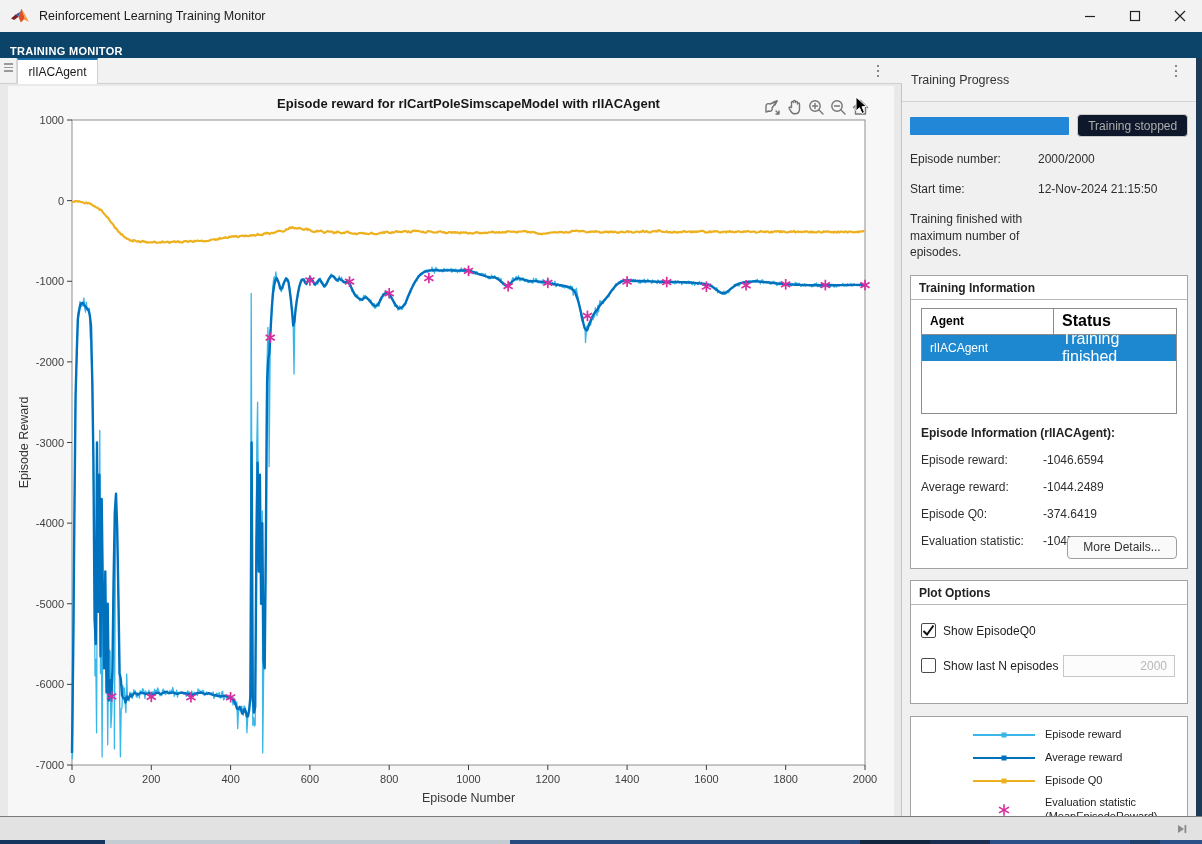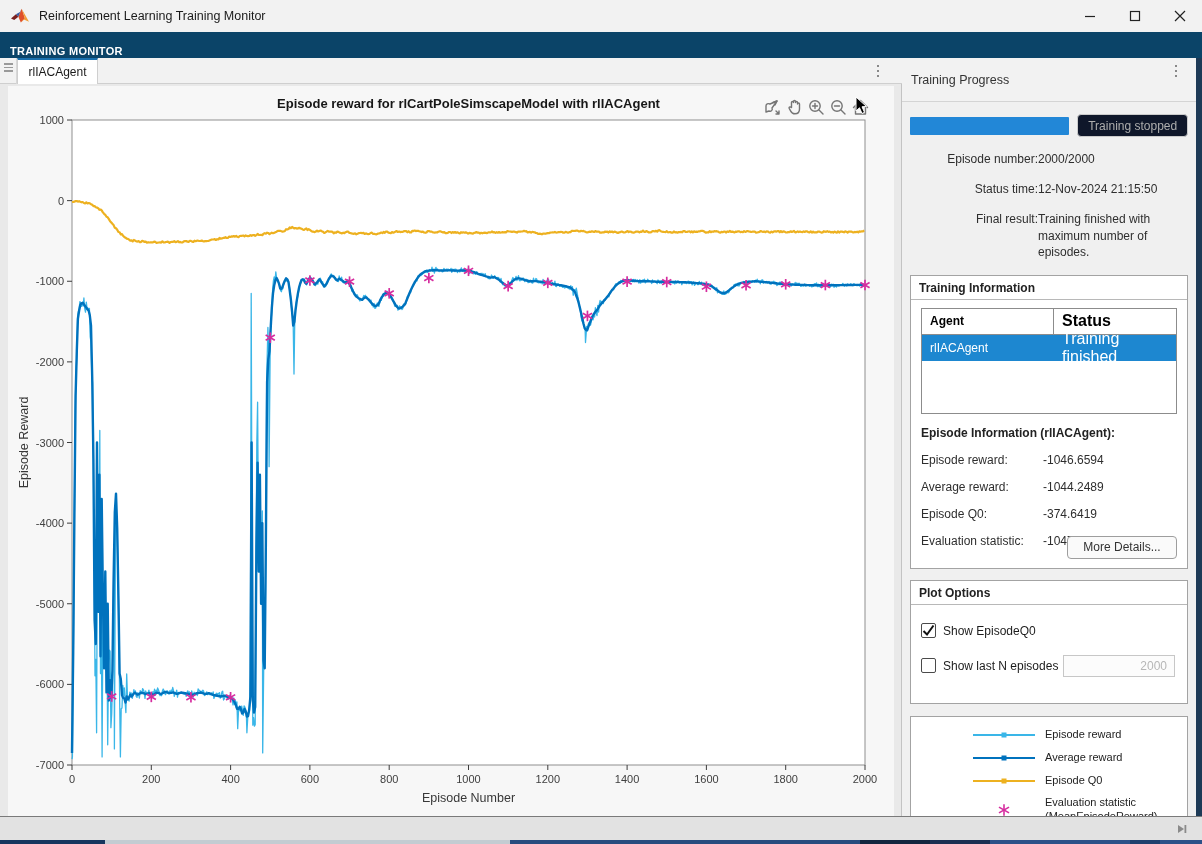--- a/index.html
+++ b/index.html
@@ -54,21 +54,21 @@
   .panel-header .ph-title { font-size:12.5px; color:#333; margin-left:9px; }
   .panel-header .tab-kebab { right:10px; }
   .panel-body { position:relative; padding:0 8px; }
 
   .progress-row { display:flex; align-items:center; margin-top:12px; }
   .progress-track { width:163px; height:18px; background:#e4e4e4; border-radius:1px; overflow:hidden; }
   .progress-fill { height:100%; background:#2287d7; }
   .btn-stopped { margin-left:8px; width:113px; height:23px; border:1px solid #cbcbcb; border-radius:4px; background:#0f172a; color:#adadad; font-size:12px; display:flex; align-items:center; justify-content:center; }
 
   .kv-row { display:flex; margin-top:14px; font-size:12px; color:#2e2e2e; line-height:1.35; }
-  .kv-row .k { width:128px; flex:none;text-align:right; }
+  .kv-row .k { width:128px; flex:none; }
   .kv-row .v { width:150px; }
 
   .card { background:#fff; border:1px solid #a3a3a3; margin:0 0 0 0; position:relative; }
   .card-title { font-size:12px; font-weight:bold; color:#222; padding:5px 8px 4px 8px; border-bottom:1px solid #b8b8b8; }
   .card-inner { padding:8px 10px 10px 10px; }
 
   .agent-table { width:100%; border:1px solid #8c8c8c; background:#fff; }
   .agent-table .tr { display:flex; height:26px; align-items:center; }
   .agent-table .th { font-weight:bold; border-bottom:1px solid #8c8c8c; }
   .agent-table .c1 { width:52%; padding-left:8px; font-size:12px; border-right:1px solid #8c8c8c; height:100%; display:flex; align-items:center; }
@@ -319,25 +319,24 @@
           <div class="progress-fill" id="progress-fill" style="width: 100%;"></div>
         </div>
         <div class="btn-stopped">Training stopped</div>
       </div>
 
       <div class="kv-row">
         <span class="k">Episode number:</span>
         <span class="v">2000/2000</span>
       </div>
       <div class="kv-row">
-        <span class="k">Status time:</span>
+        <span class="k">Start time:</span>
         <span class="v">12-Nov-2024 21:15:50</span>
       </div>
       <div class="kv-row">
-        <span class="k">Final result:</span>
         <span class="v">Training finished with maximum number of episodes.</span>
       </div>
 
       <div class="card" style="margin-top:15px; height:294px;">
         <div class="card-title">Training Information</div>
         <div class="card-inner">
           <div class="agent-table">
             <div class="tr th">
               <div class="c1">Agent</div>
               <div class="c2">Status</div>

